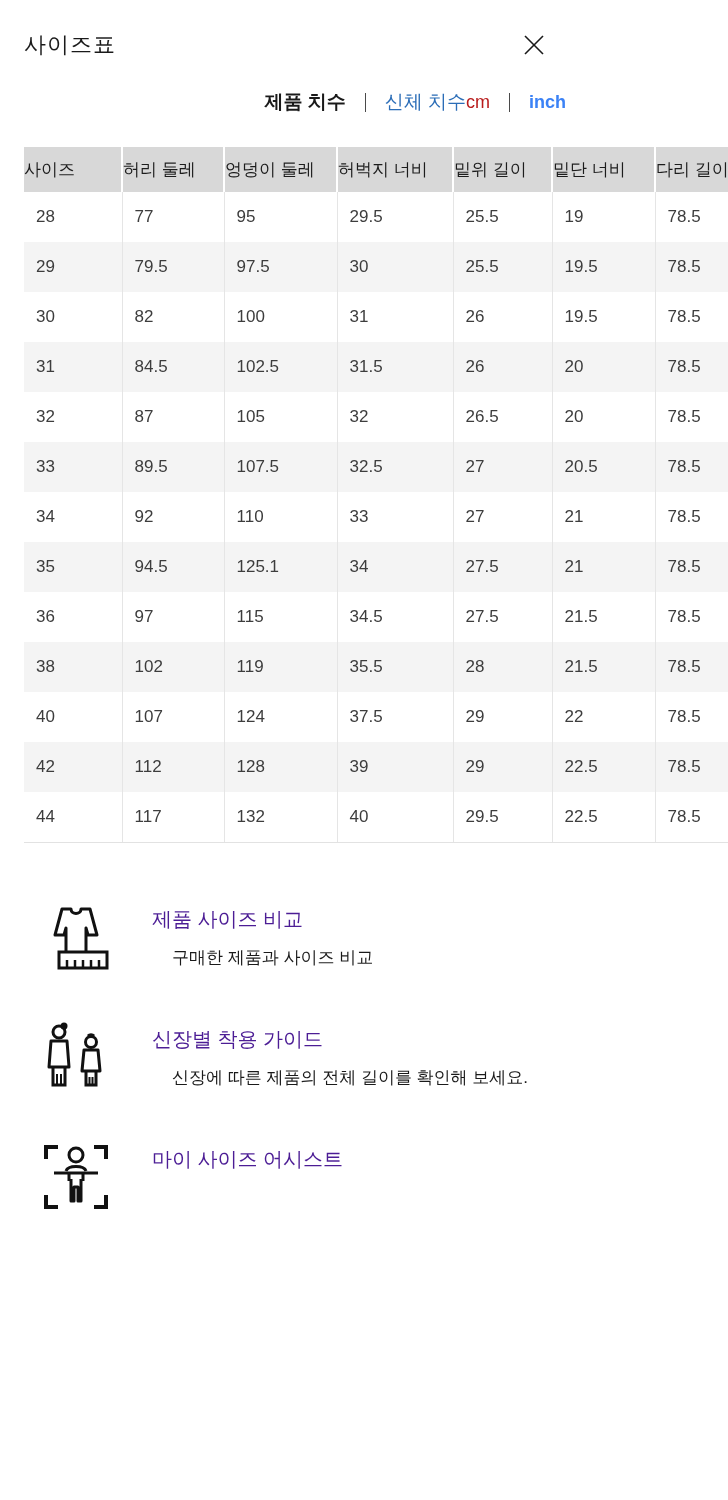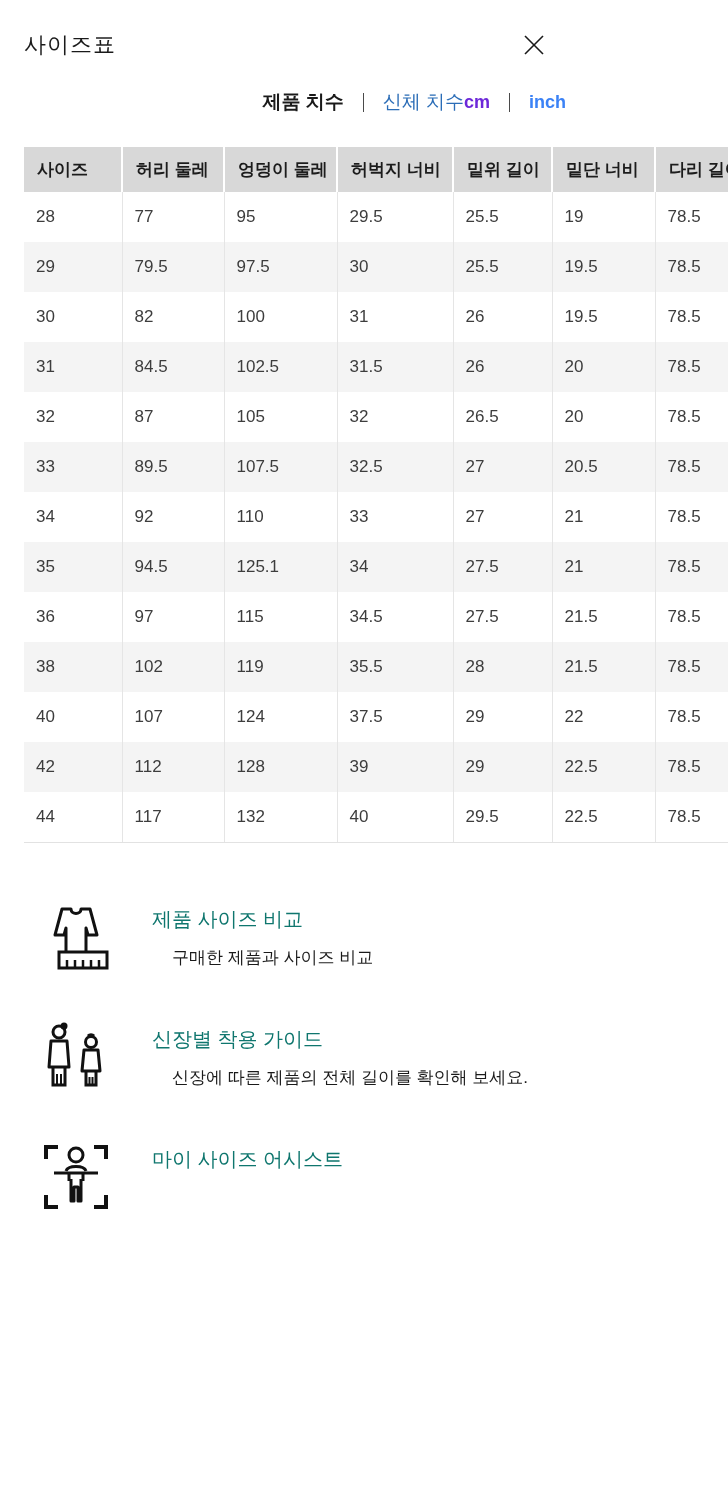--- a/index.html
+++ b/index.html
@@ -23,51 +23,51 @@
   .tabs-row {
     display:flex; align-items:center; justify-content:flex-end;
     margin-top:31px; padding:0 28px 0 24px;
   }
   .tab-group, .unit-group { display:flex; align-items:center; }
   .tab, .unit { background:none; border:none; cursor:pointer; font-family:inherit; line-height:1.2; }
   .tab { font-size:19px; }
   .tab-active { font-weight:700; color:#1a1a1a; }
   .tab-inactive { font-weight:400; color:#2b6db7; }
   .unit { font-size:18px; }
-  .unit-active { font-weight:700; color:#6d28d9; }
+  .unit-active { font-weight:400; color:#b91c1c; }
   .unit-inactive { font-weight:700; color:#3b82f6; }
   .vsep { width:1px; height:19px; background:#4a4a4a; margin:0 19px; }
 
   
   .table-wrap {
     margin:33px 0 0 24px; width:704px; overflow:hidden;
     border-bottom:1px solid #e2e2e2;
   }
   table { border-collapse:collapse; table-layout:fixed; width:736px; }
   thead th {
-    background:#d8d8d8; height:45px; font-size:17px; font-weight:700;
-    color:#1c1c1c; text-align:left; padding-left:13px;
+    background:#d8d8d8; height:45px; font-size:17px; font-weight:400;
+    color:#1c1c1c; text-align:left; padding-left:0;
     border-right:2px solid #ffffff; white-space:nowrap; overflow:hidden;
   }
   thead th:last-child { border-right:none; }
   tbody td {
     height:50px; font-size:17px; color:#3d3d3d; text-align:left;
     padding-left:12px; border-right:1px solid #e5e5e5; white-space:nowrap;
   }
   tbody td:last-child { border-right:none; }
   tbody tr:nth-child(even) td { background:#f4f4f4; }
 
   
   .links { margin:56px 0 0 38px; }
   .link-item { display:flex; align-items:flex-start; margin-bottom:44px; }
   .link-icon { width:76px; height:76px; flex:0 0 76px; margin-right:38px; }
   .link-icon svg { display:block; }
   .link-title {
     display:inline-block; margin-top:7px; font-size:20px;
-    color:#0f766e; text-decoration:none;
+    color:#4c1d95; text-decoration:none;
   }
   .link-sub { margin-top:13px; font-size:17px; color:#1a1a1a;margin-left:20px; }
 </style>
 </head>
 <body>
 
 <div class="modal">
 
   <div class="modal-header">
     <div class="modal-title">사이즈표</div>

